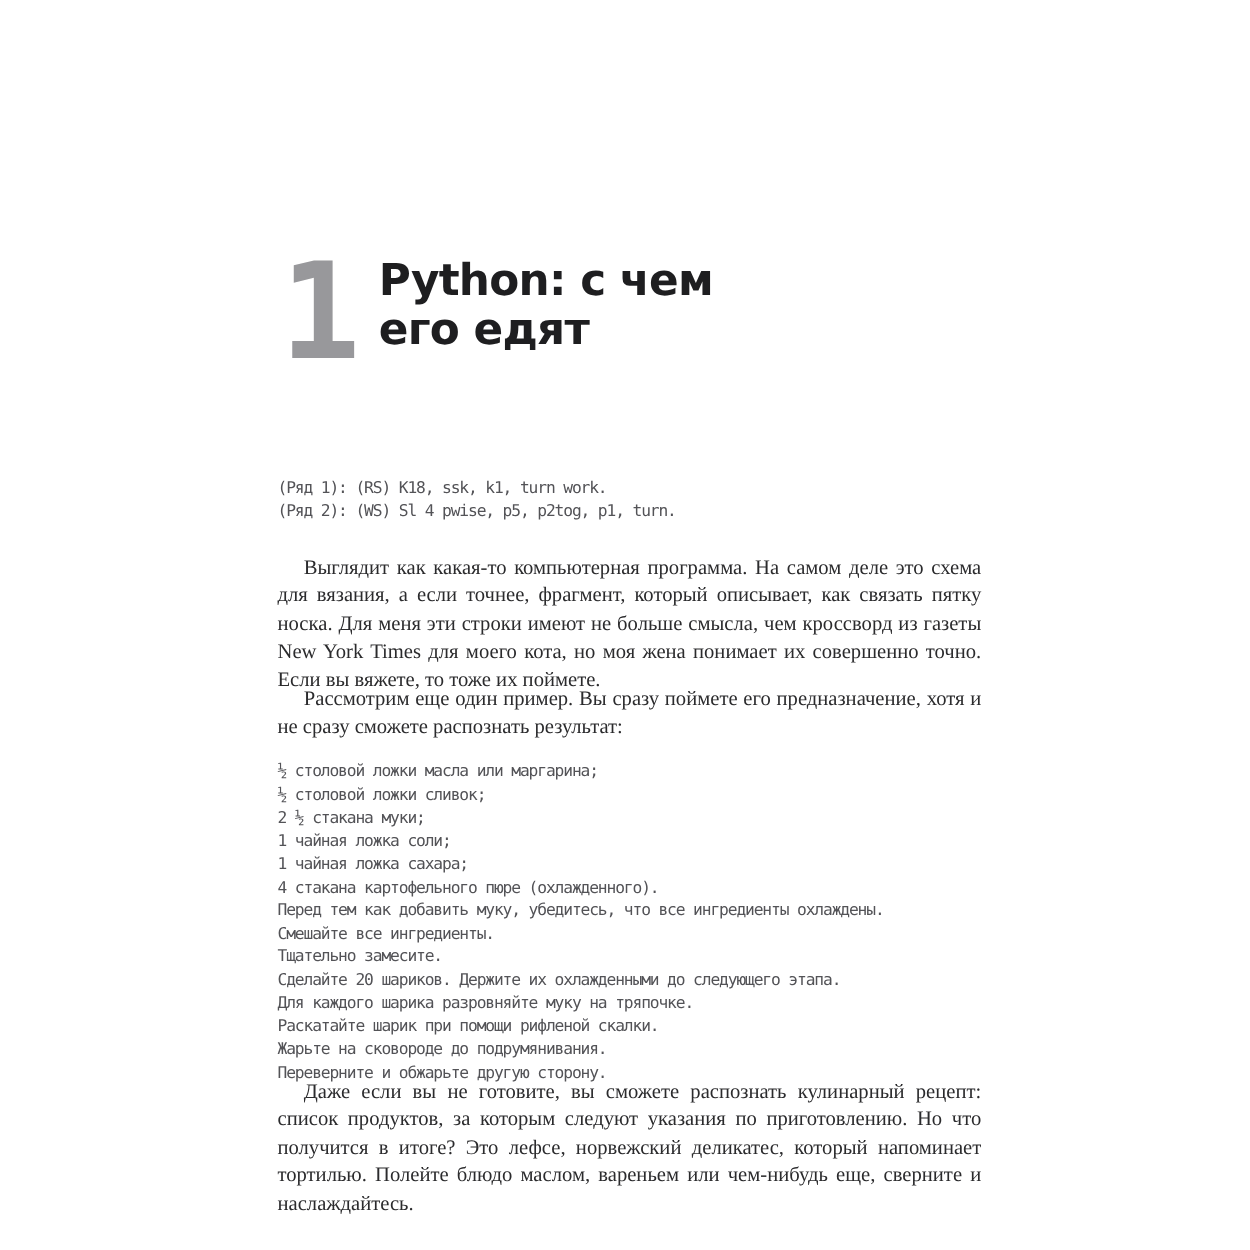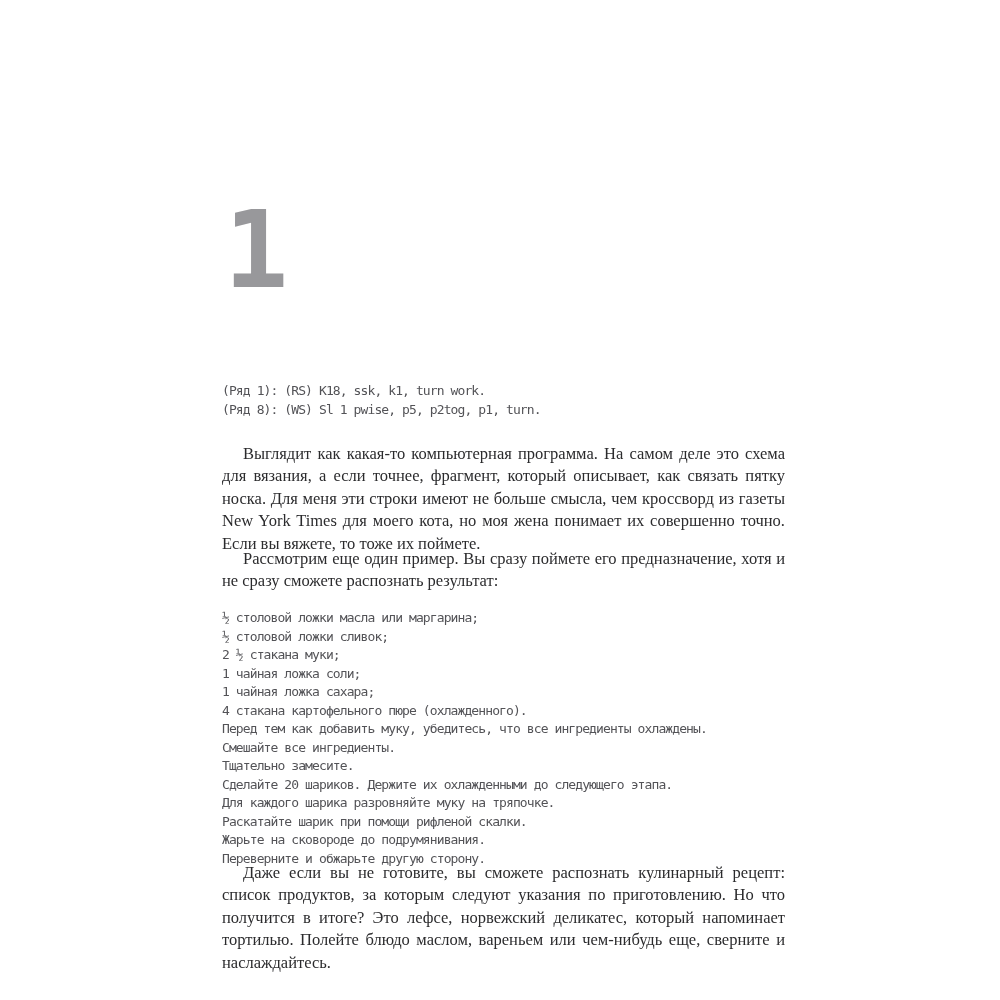--- a/index.html
+++ b/index.html
@@ -69,24 +69,26 @@
   .recipe { top: 609px; line-height: 18.5px; }
   .p4     { top: 845px; }
 </style>
 </head>
 <body>
 
 <div class="page">
 
   <div class="ch-num">1</div>
 
+  <h1 class="ch-title" style="margin:0; font-size:35px;">Python: с чем
+его едят</h1>
 
 
   <div class="mono code">(Ряд 1): (RS) K18, ssk, k1, turn work.
-(Ряд 8): (WS) Sl 1 pwise, p5, p2tog, p1, turn.</div>
+(Ряд 2): (WS) Sl 4 pwise, p5, p2tog, p1, turn.</div>
 
   <p class="para indent p3">Рассмотрим еще один пример. Вы сразу поймете его предназначение, хотя и не сразу сможете распознать результат:</p>
 
   <p class="para indent p2">Выглядит как какая-то компьютерная программа. На самом деле это схема для вязания, а если точнее, фрагмент, который описывает, как связать пятку носка. Для меня эти строки имеют не больше смысла, чем кроссворд из газеты New York Times для моего кота, но моя жена понимает их совершенно точно. Если вы вяжете, то тоже их поймете.</p>
 
   <div class="mono recipe">½ столовой ложки масла или маргарина;
 ½ столовой ложки сливок;
 2 ½ стакана муки;
 1 чайная ложка соли;
 1 чайная ложка сахара;

